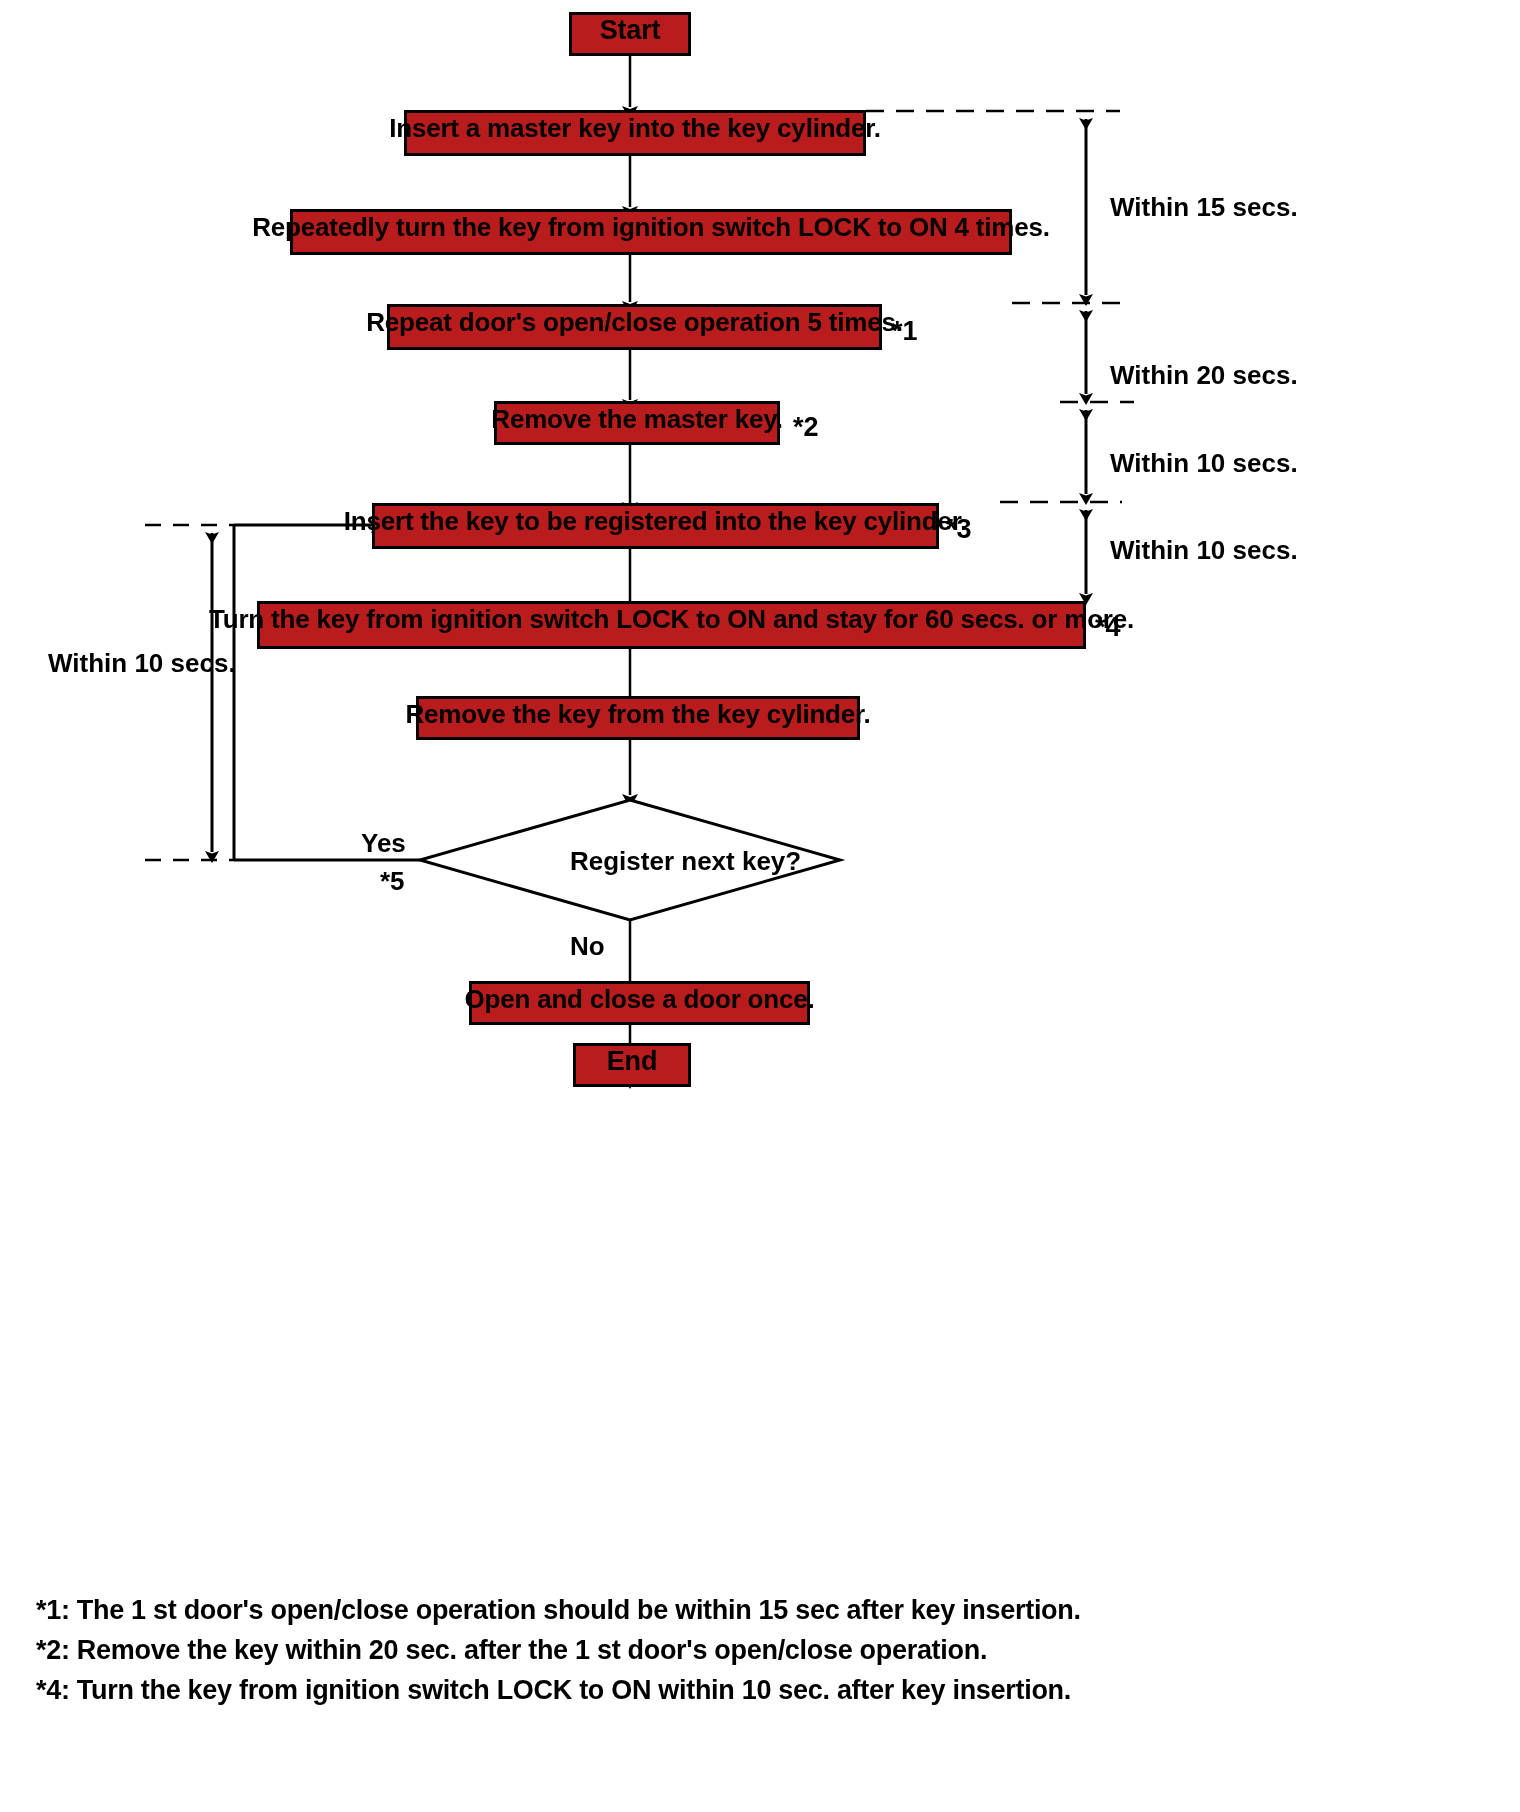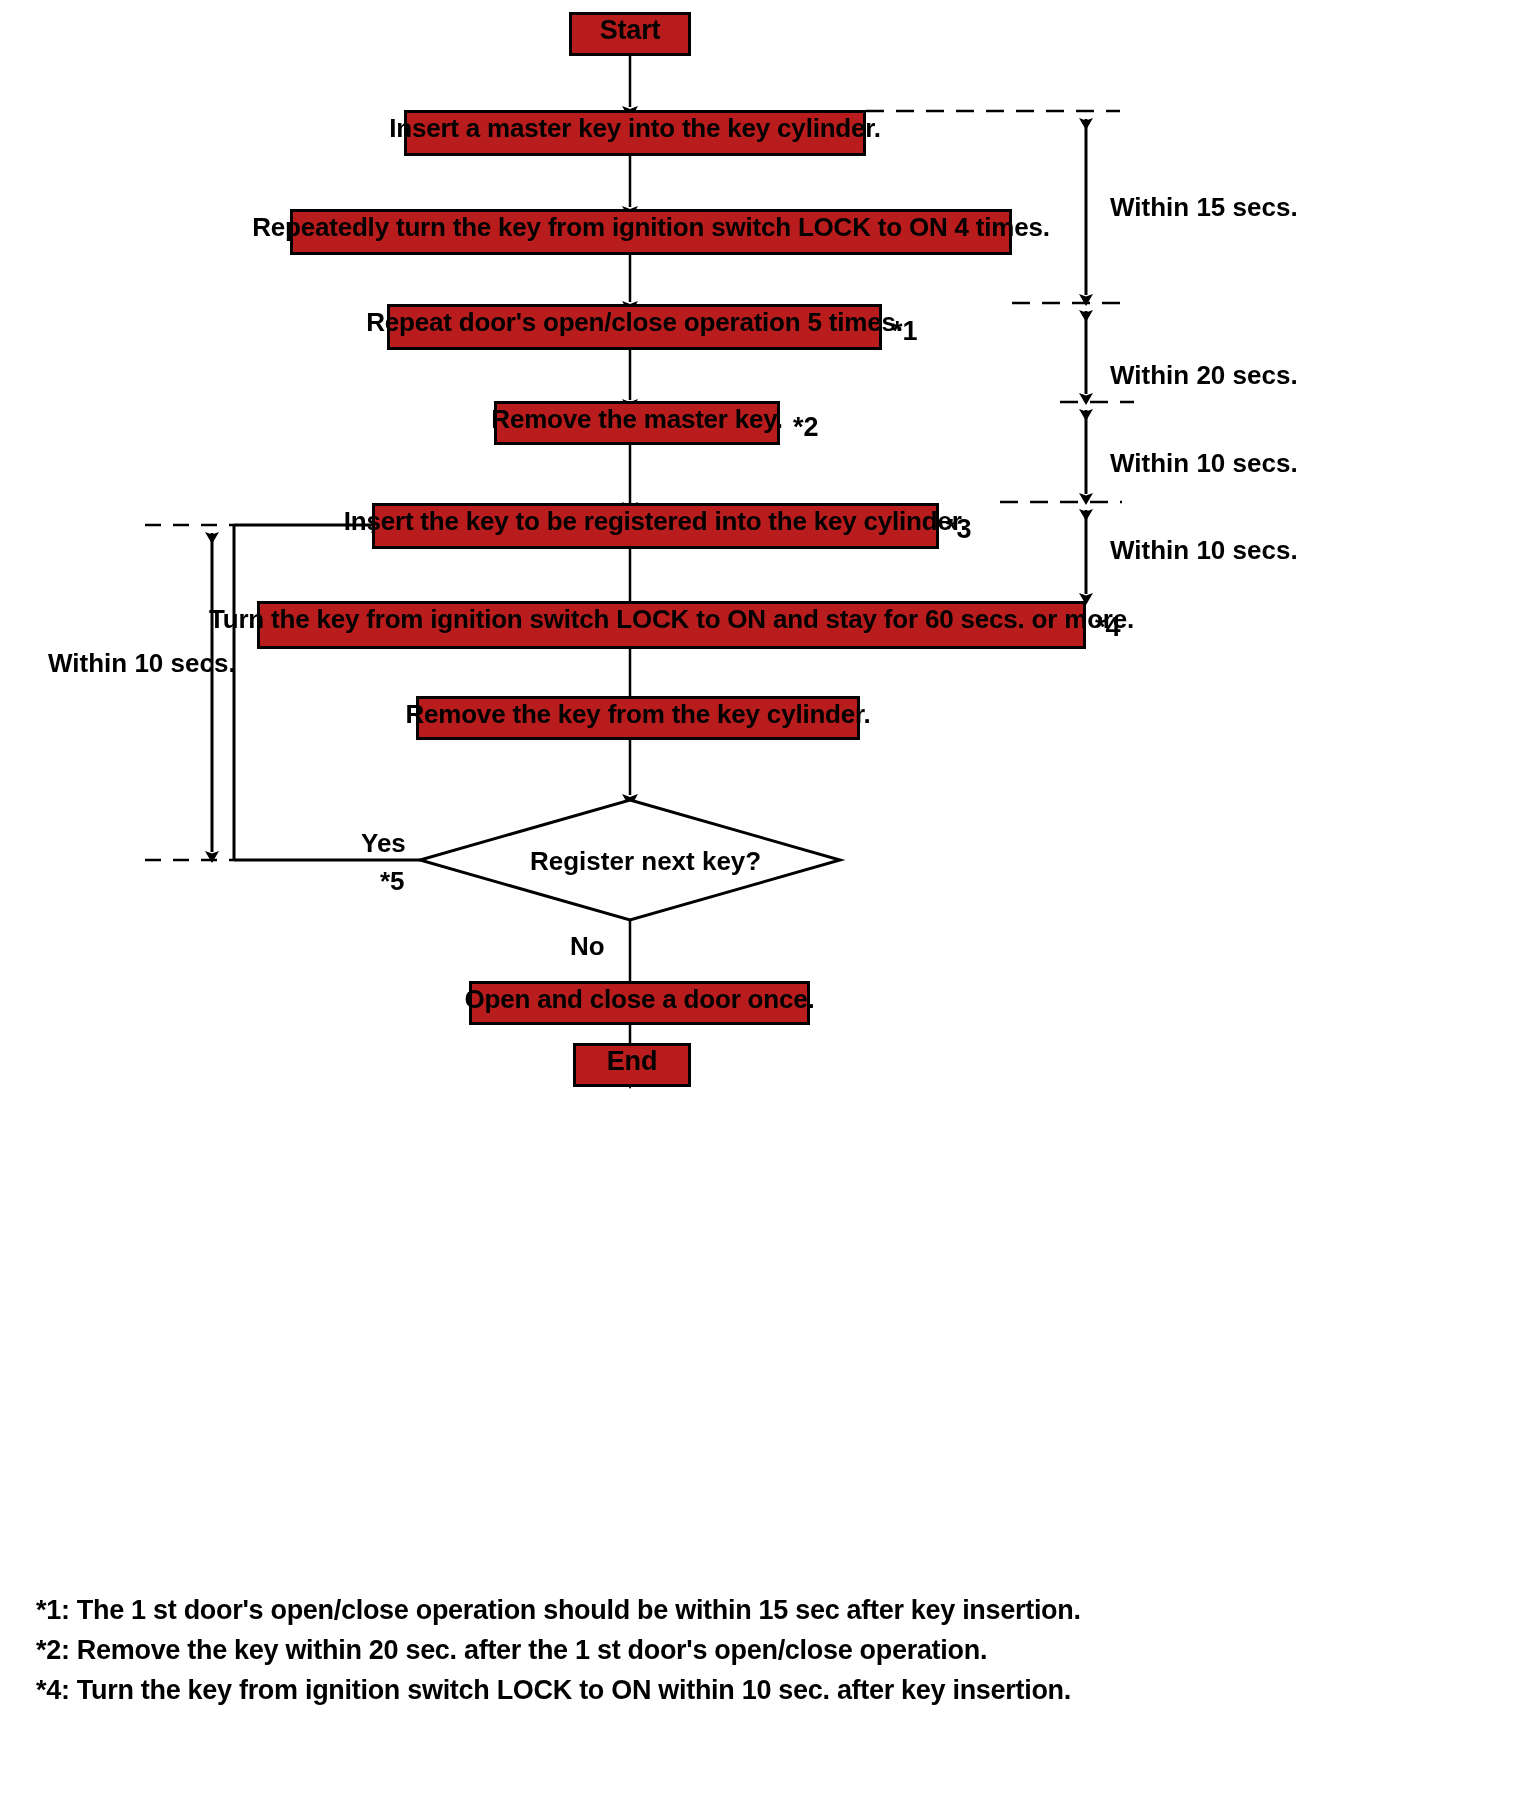--- a/index.html
+++ b/index.html
@@ -59,20 +59,21 @@
     white-space: nowrap;
     z-index: 6;
   }
   .diamond-text {
     position: absolute;
     font-size: 26px;
     font-weight: 600;
     white-space: nowrap;
     z-index: 6;
     text-align: center;
+    margin-left: 40px;
   }
   .footnotes {
     position: absolute;
     left: 36px;
     top: 1590px;
     width: 1300px;
     z-index: 7;
   }
   .footnote {
     font-size: 27px;

